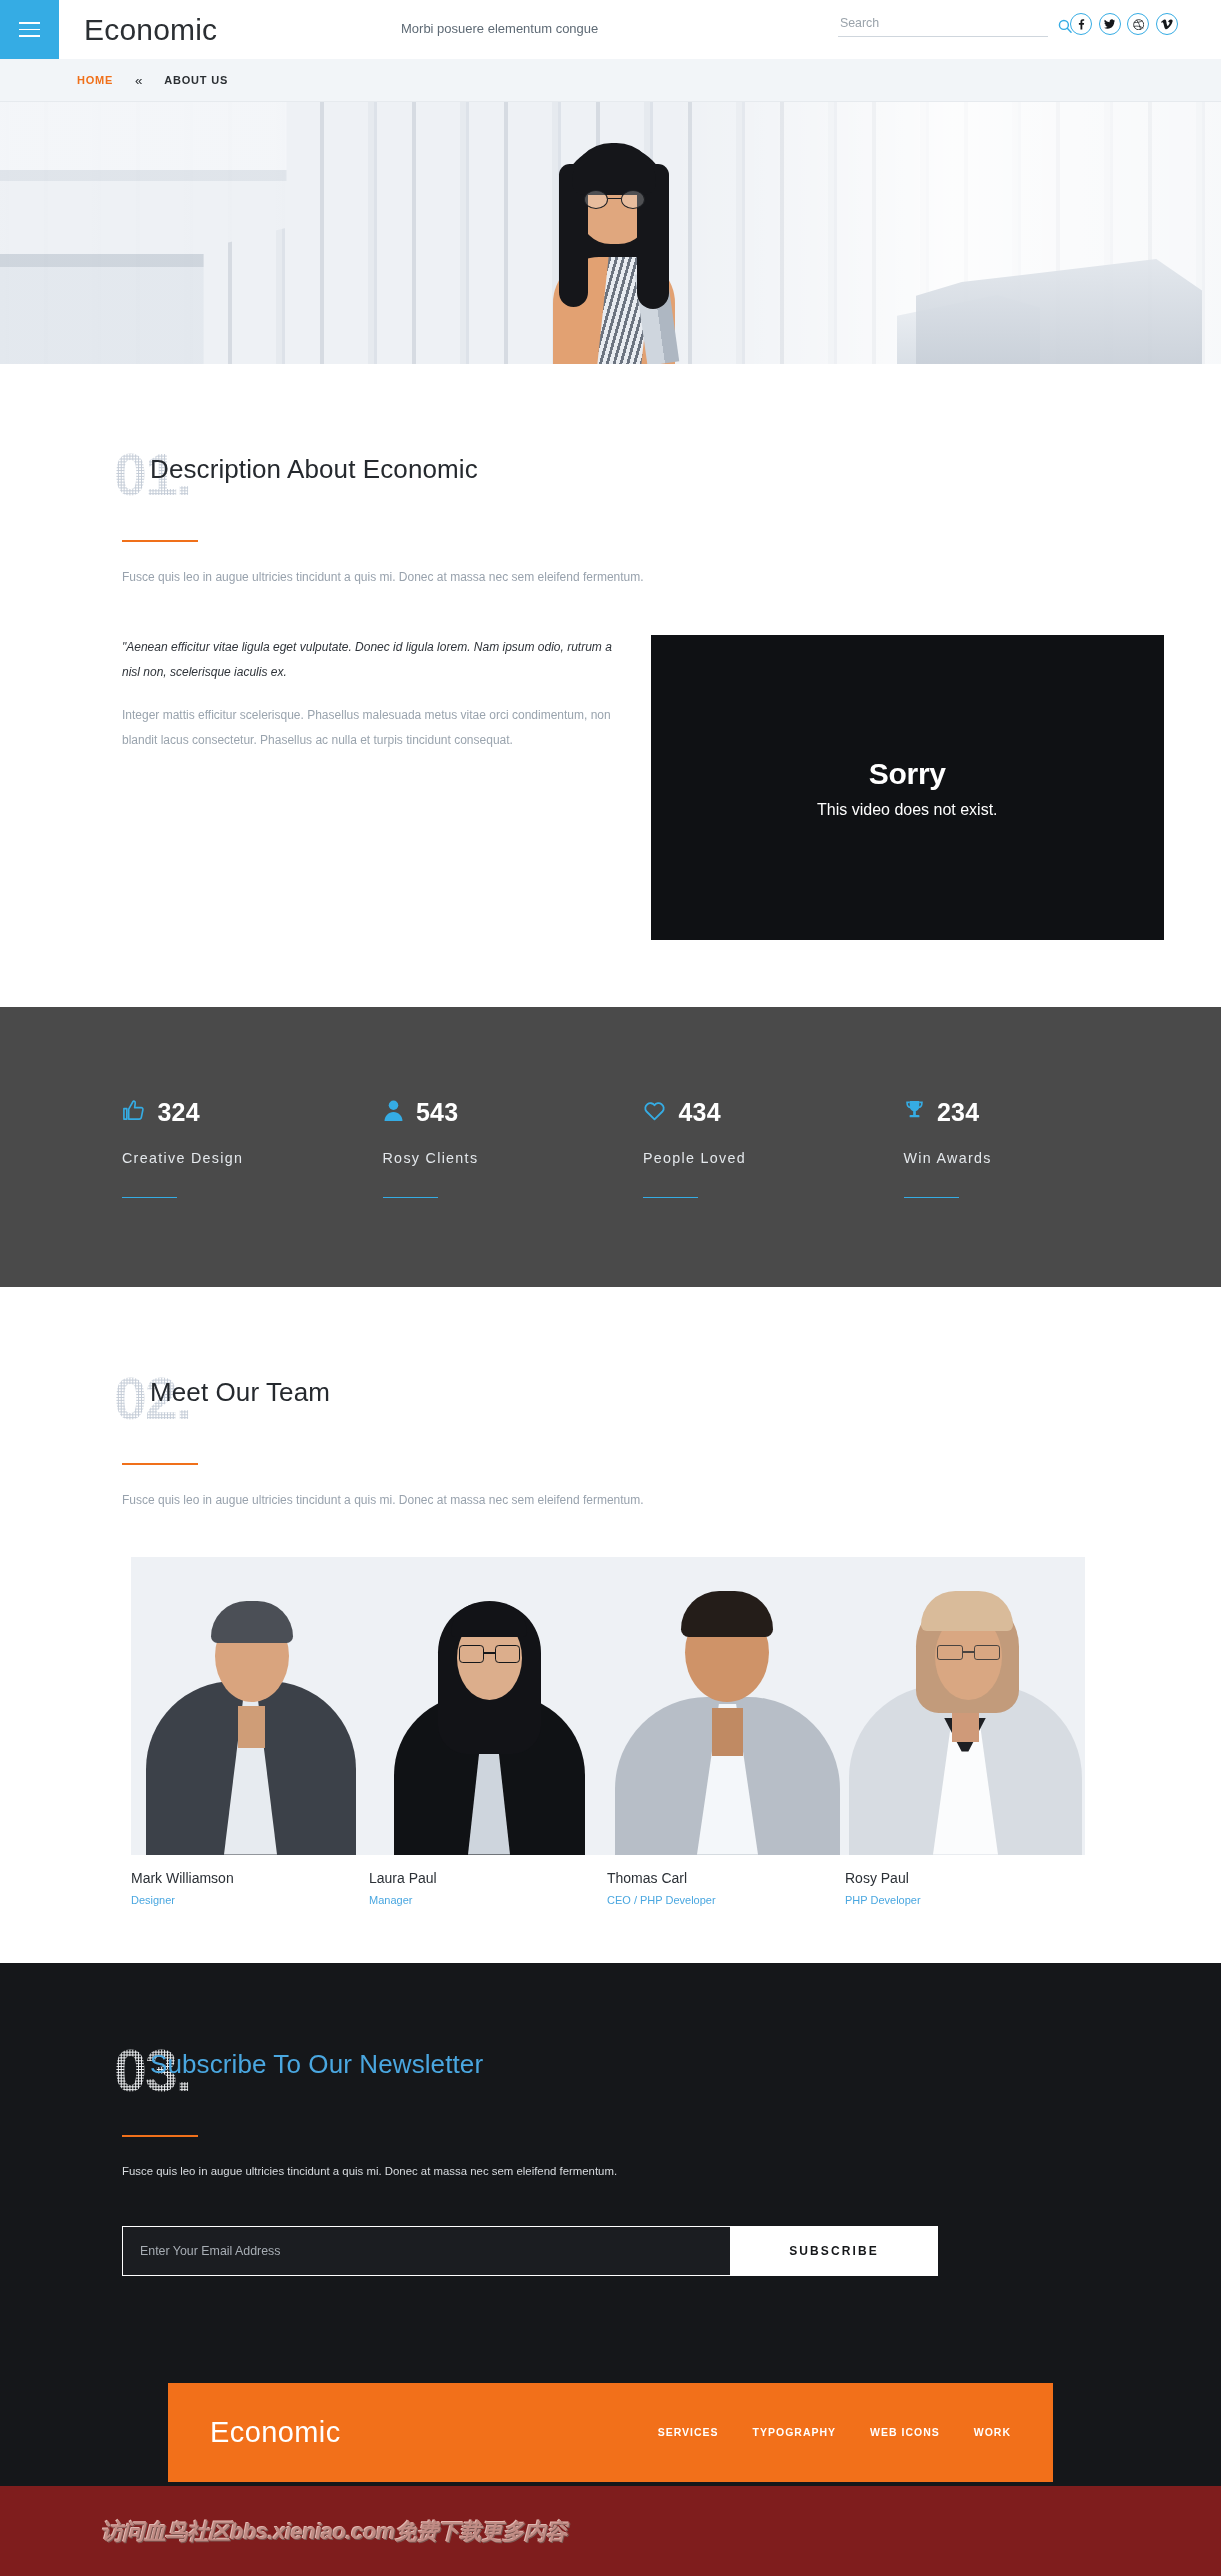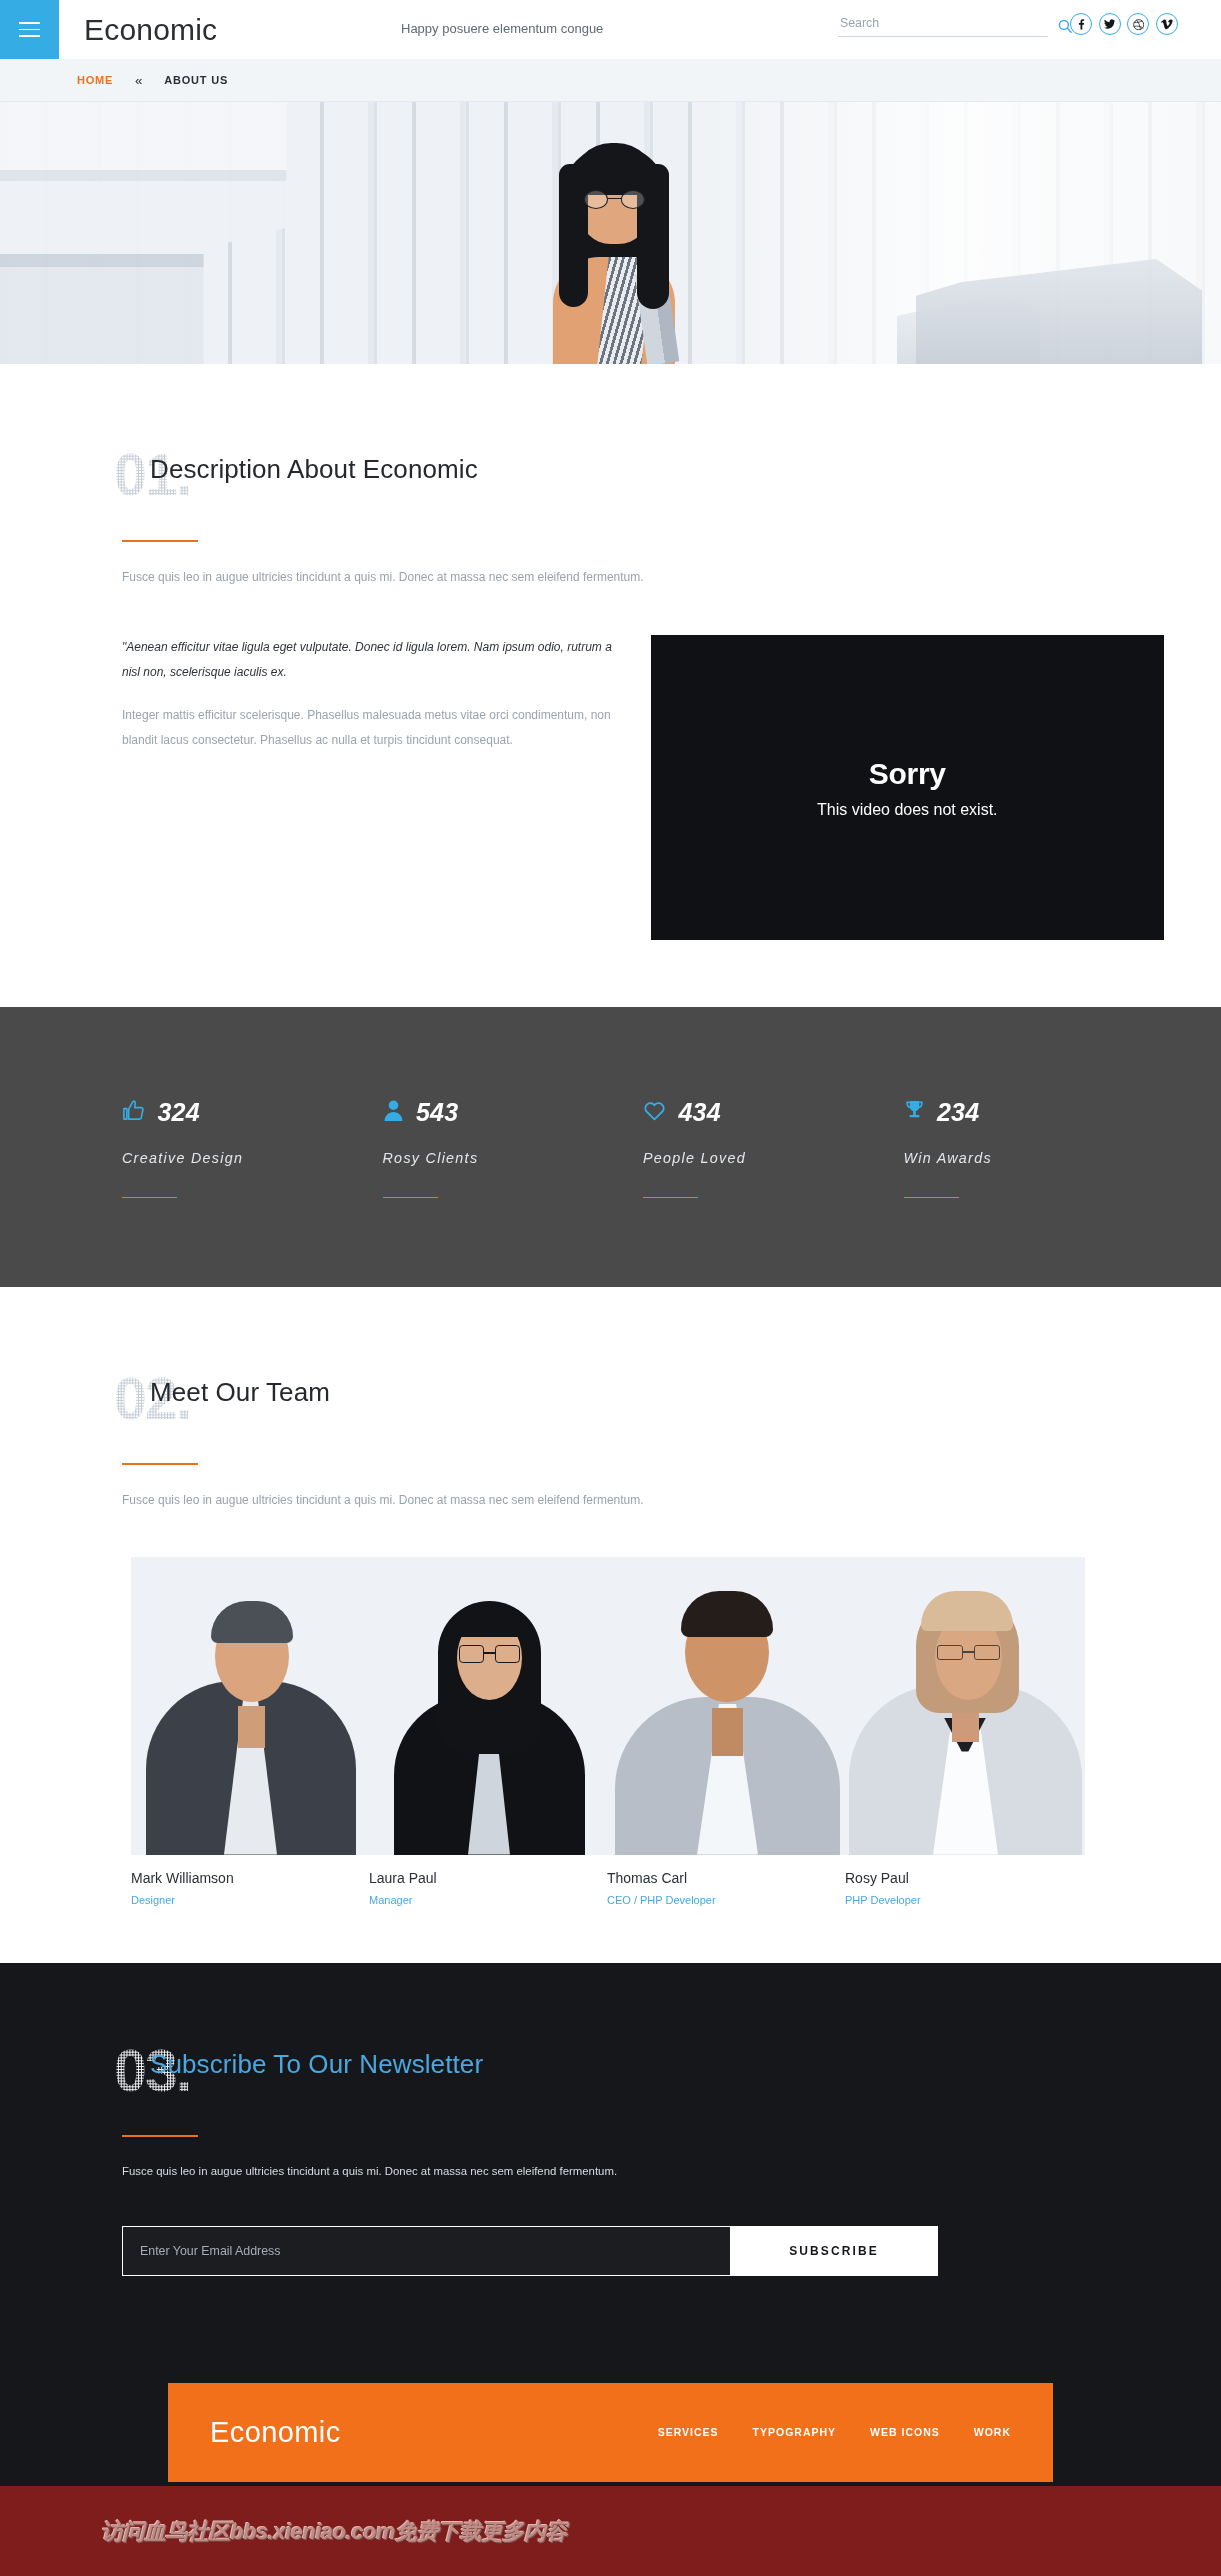--- a/index.html
+++ b/index.html
@@ -256,21 +256,21 @@
   .videobox .sorry { font-size: 30px; font-weight: 700; letter-spacing: -0.3px; }
   .videobox .vmsg { font-size: 16px; margin-top: 10.5px; font-weight: 400; }
 
   
   .stats {
     background: #4a4a4a;
     height: 280px;
     display: flex;
     align-items: center;
   }
-  .stats-inner { width: 1107px; margin: 6px auto; display: flex; padding-left: 65px; font-style: italic; }
+  .stats-inner { width: 1107px; margin: 6px auto; display: flex; padding-left: 65px; }
   .stat { width: 262px; }
   .stat-top { display: flex; align-items: center; gap: 12.4px; height: 32px; }
   .stat-num { font-size: 25px; font-weight: 700; color: #fff; letter-spacing: 0.3px; }
   .stat-label {
     margin-top: 22px; font-size: 14.3px; color: #e4e8ec;
     letter-spacing: 1.3px; font-weight: 300;
   }
   .stat-rule { margin-top: 30.5px; width: 55px; height: 1.9px; background: #35ace4; }
 
   
@@ -355,21 +355,21 @@
 </head>
 <body>
 
 <div class="topbar">
   <div class="burger">
     <span></span>
     <span></span>
     <span></span>
   </div>
   <div class="brand">Economic</div>
-  <div class="tagline">Happy posuere elementum congue</div>
+  <div class="tagline">Morbi posuere elementum congue</div>
 
   <div class="search-wrap">
     <input class="search-input" type="text" placeholder="Search" style="">
     <button class="search-btn">
       <svg width="14.3" height="14.3" viewBox="0 0 16 16">
         <circle cx="6.6" cy="6.6" r="5" fill="none" stroke="#35ace4" stroke-width="1.6"></circle>
         <line x1="10.4" y1="10.4" x2="14.6" y2="14.8" stroke="#35ace4" stroke-width="1.6" stroke-linecap="round"></line>
       </svg>
     </button>
   </div>

